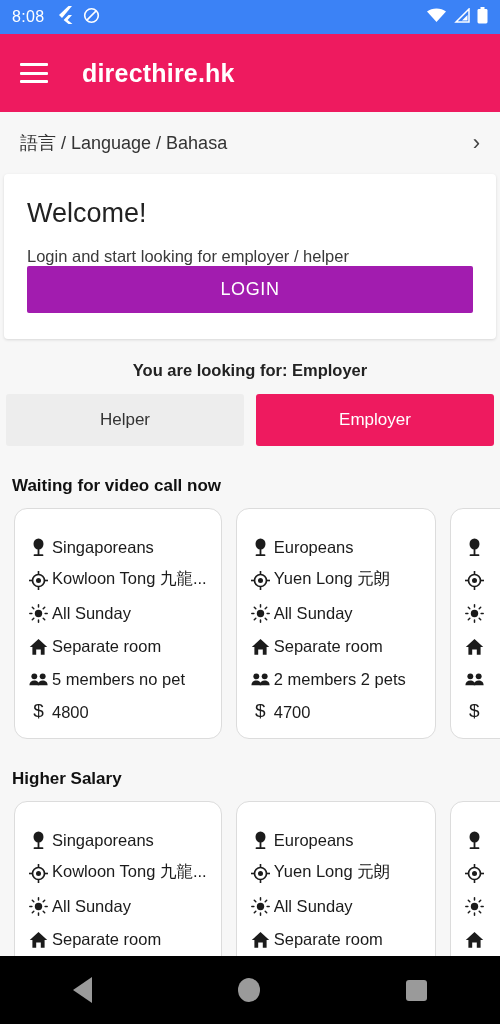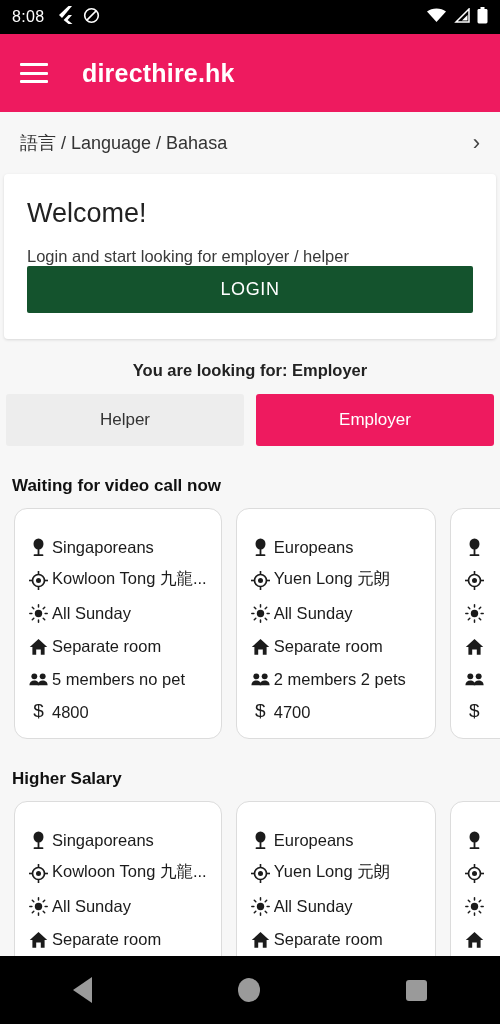--- a/index.html
+++ b/index.html
@@ -6,21 +6,21 @@
   html, body {
     width: 500px; height: 1024px;
     font-family: "Liberation Sans", sans-serif;
     background: #F7F7F7;
     overflow: hidden;
   }
   #app { width: 500px; height: 1024px; position: relative; display: flex; flex-direction: column; }
 
   
   .statusbar {
-    height: 34px; background: #000000; color: #fff;
+    height: 34px; background: #3b82f6; color: #fff;
     display: flex; align-items: center; padding: 0 12px;
     flex: 0 0 34px;
   }
   .sb-time { font-size: 16px; font-weight: 400; letter-spacing: .3px; }
   .sb-left-icons { display: flex; align-items: center; gap: 10px; margin-left: 14px; }
   .sb-spacer { flex: 1; }
   .sb-right-icons { display: flex; align-items: center; gap: 7px; }
 
   
   .appbar {
@@ -45,21 +45,21 @@
   .chev { color: #444; font-size: 22px; line-height: 1; }
 
   
   .welcome-card {
     background: #fff; margin: 0 4px; border-radius: 4px; padding: 24px 23px 26px 23px;
     box-shadow: 0 1px 3px rgba(0,0,0,.13);
   }
   .welcome-title { font-size: 27px; color: #222; font-weight: 400; margin-bottom: 18px; }
   .welcome-sub { font-size: 16.5px; color: #3a3a3a; }
   .login-btn {
-    width: 100%; background: #14532d; color: #fff; border: none;
+    width: 100%; background: #a21caf; color: #fff; border: none;
     padding: 13px 0; font-size: 18px; letter-spacing: .6px;
     font-family: "Liberation Sans", sans-serif; cursor: pointer; border-radius: 2px;
   }
 
   
   .lookingfor { text-align: center; font-size: 16.5px; color: #222; font-weight: bold;
     padding: 22px 0 14px 0; }
   .toggle-row { display: flex; gap: 12px; padding: 0 6px; }
   .toggle-btn {
     flex: 1; text-align: center; padding: 16px 0; font-size: 17px;

